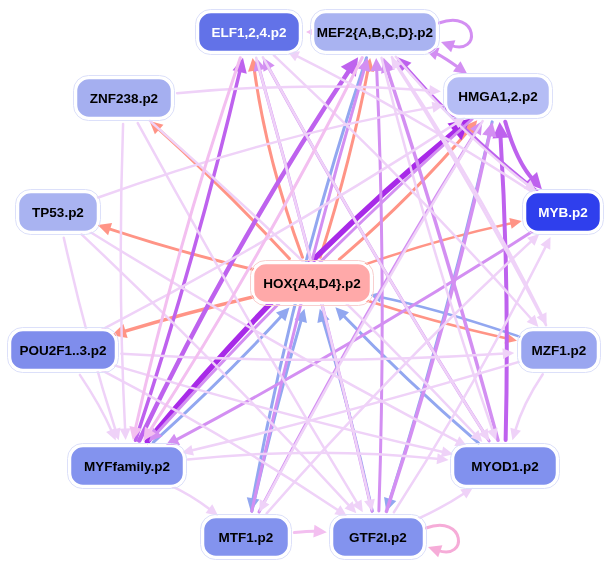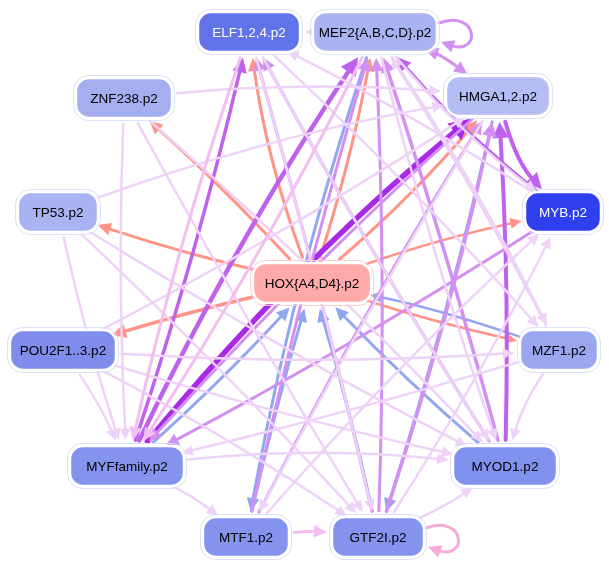--- a/index.html
+++ b/index.html
@@ -1,17 +1,17 @@
 <!DOCTYPE html>
 <html><head>
 <meta charset="utf-8">
 <style>
   html,body{margin:0;padding:0;background:#ffffff;}
   .stage{position:relative;width:609px;height:566px;background:#ffffff;overflow:hidden;
-         font-family:"Liberation Sans", sans-serif;}
+         font-family:"Liberation Sans", sans-serif;font-weight:bold;}
   svg{display:block}
   text.node-label{font-family:"Liberation Sans", sans-serif;font-size:13.5px;}
 </style>
 </head>
 <body>
 
 <div class="stage">
   <svg id="graph" width="609" height="566" viewBox="0 0 609 566" xmlns="http://www.w3.org/2000/svg">
       <g>
         <g>

